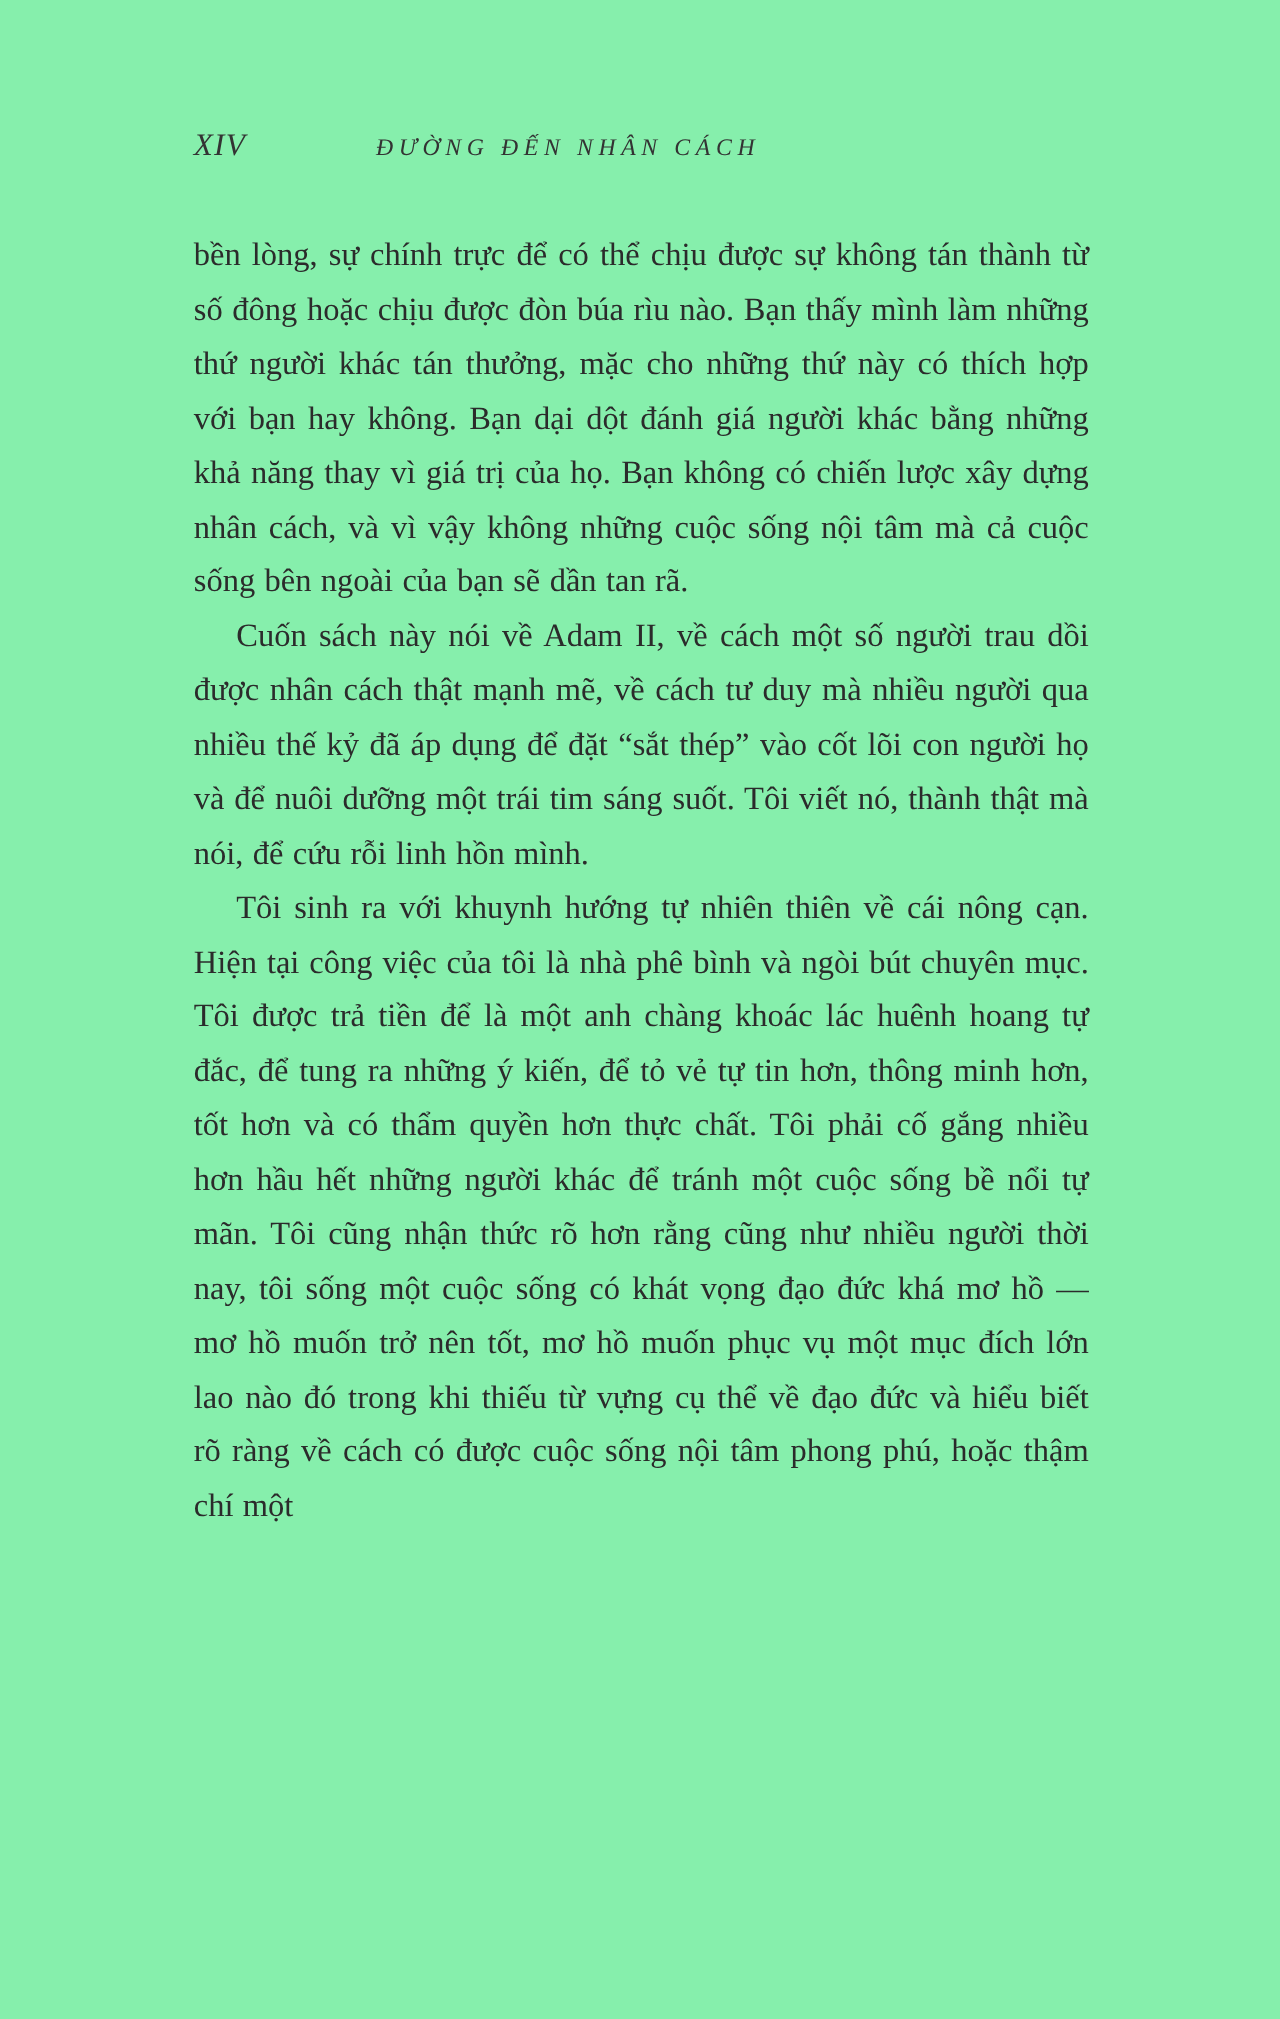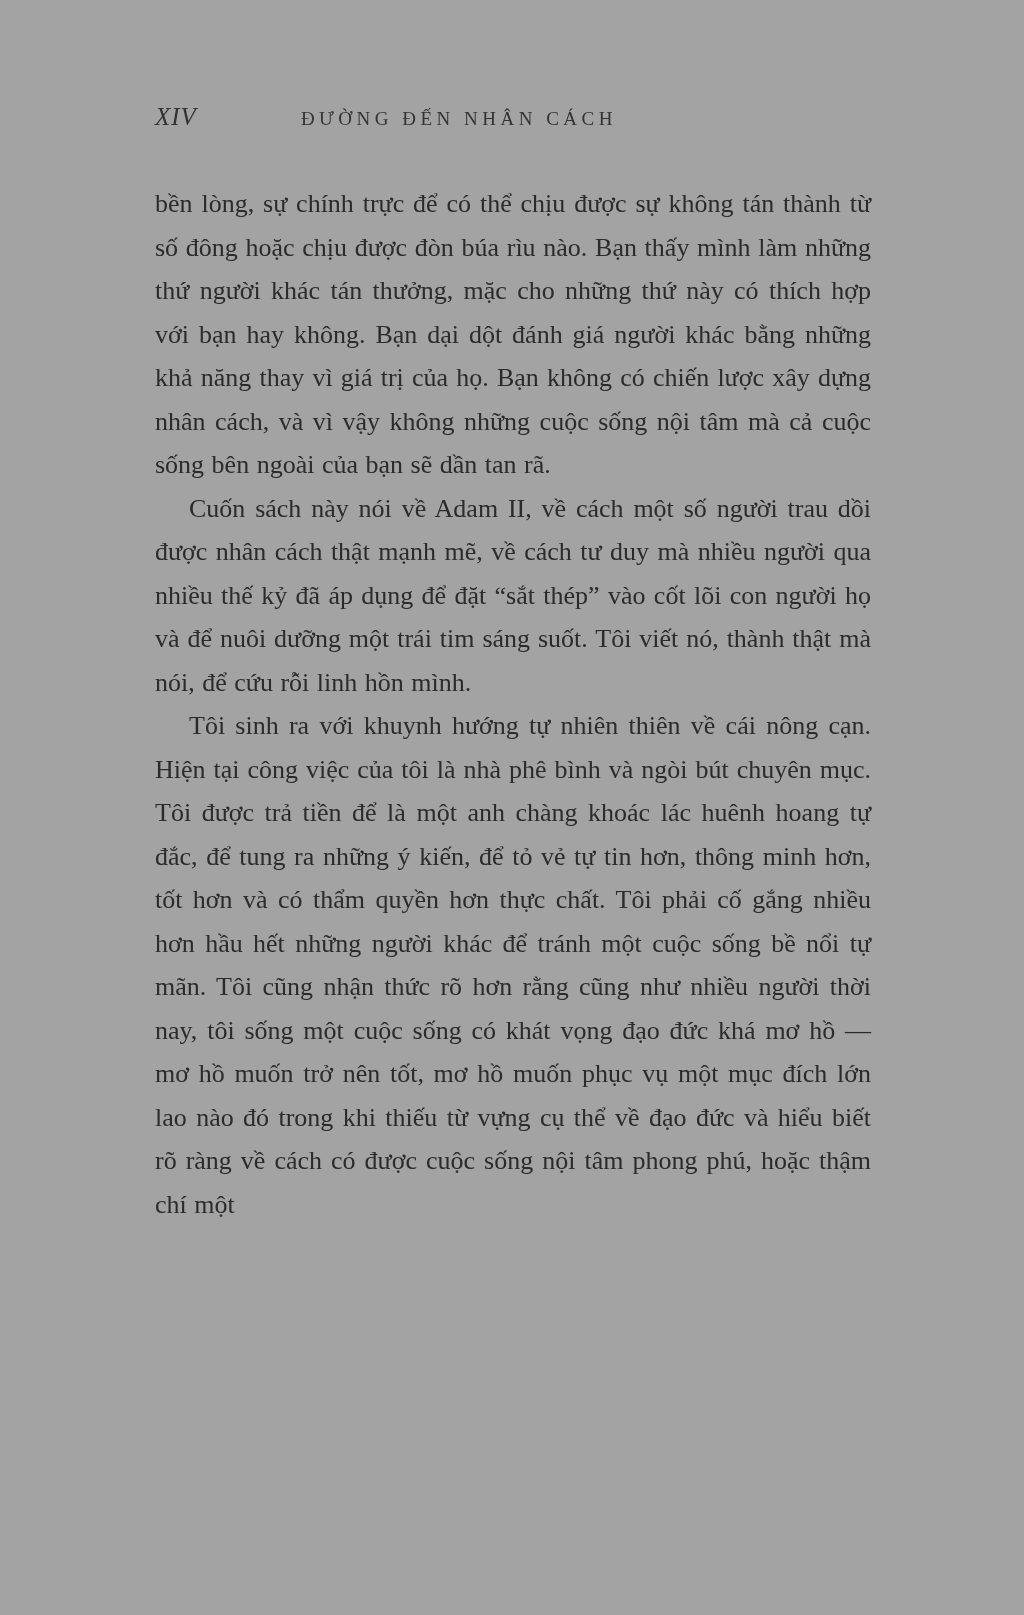--- a/index.html
+++ b/index.html
@@ -4,21 +4,21 @@
 <style>
   html, body {
     margin: 0;
     padding: 0;
     background: #ffffff;
   }
   .page {
     position: relative;
     width: 1024px;
     height: 1615px;
-    background: #a3a3a3;
+    background: #86efac;
     font-family: "Liberation Serif", "DejaVu Serif", serif;
     color: #2b2b2b;
     overflow: hidden;
   }
   .running-head {
     position: absolute;
     top: 103px;
     left: 155px;
     width: 715px;
     display: flex;
@@ -30,20 +30,21 @@
     font-size: 25px;
     letter-spacing: 1px;
     color: #333333;
   }
   .head-title {
     margin-left: 104px;
     font-size: 19px;
     letter-spacing: 4.5px;
     color: #333333;
     font-variant: normal;
+    font-style: italic;
   }
   .text-block {
     position: absolute;
     top: 182px;
     left: 155px;
     width: 716px;
   }
   .text-block p {
     margin: 0;
     font-size: 26px;

